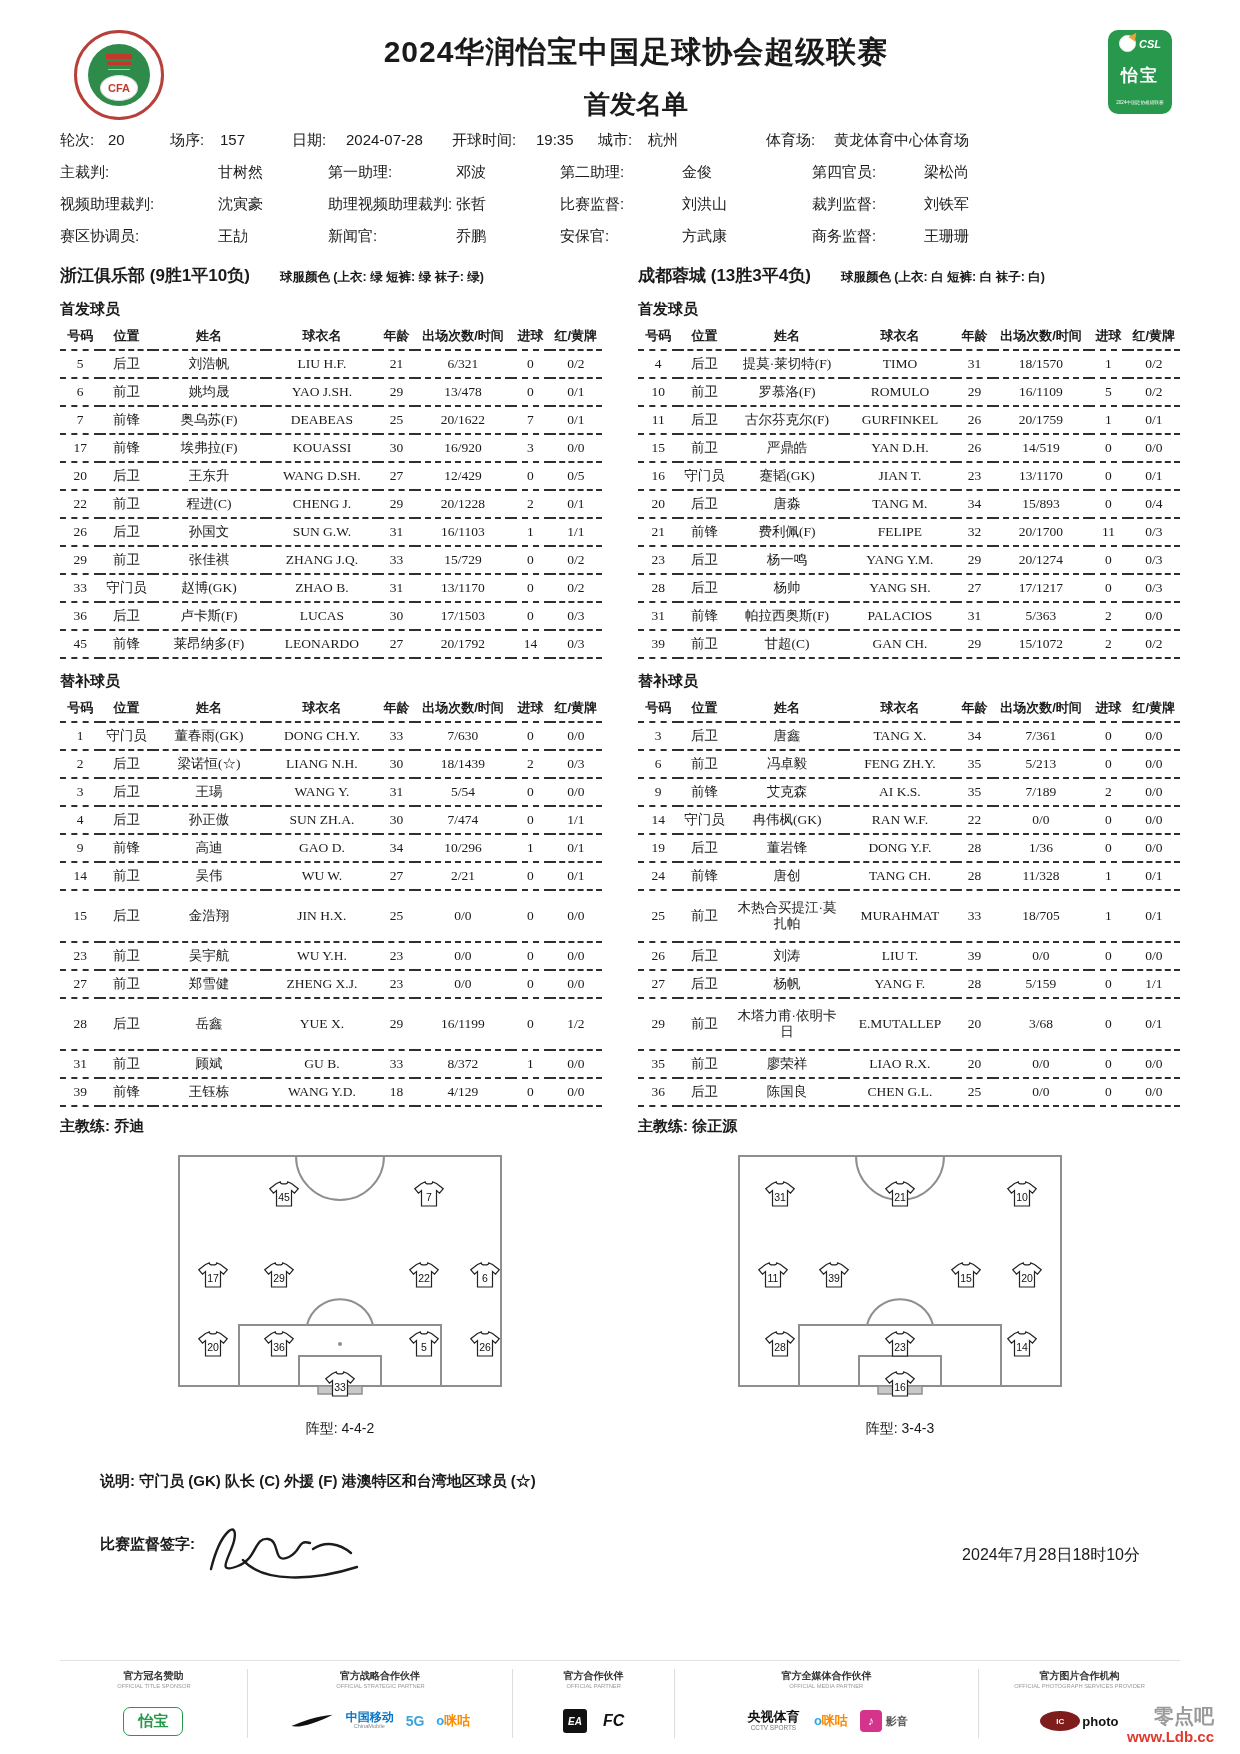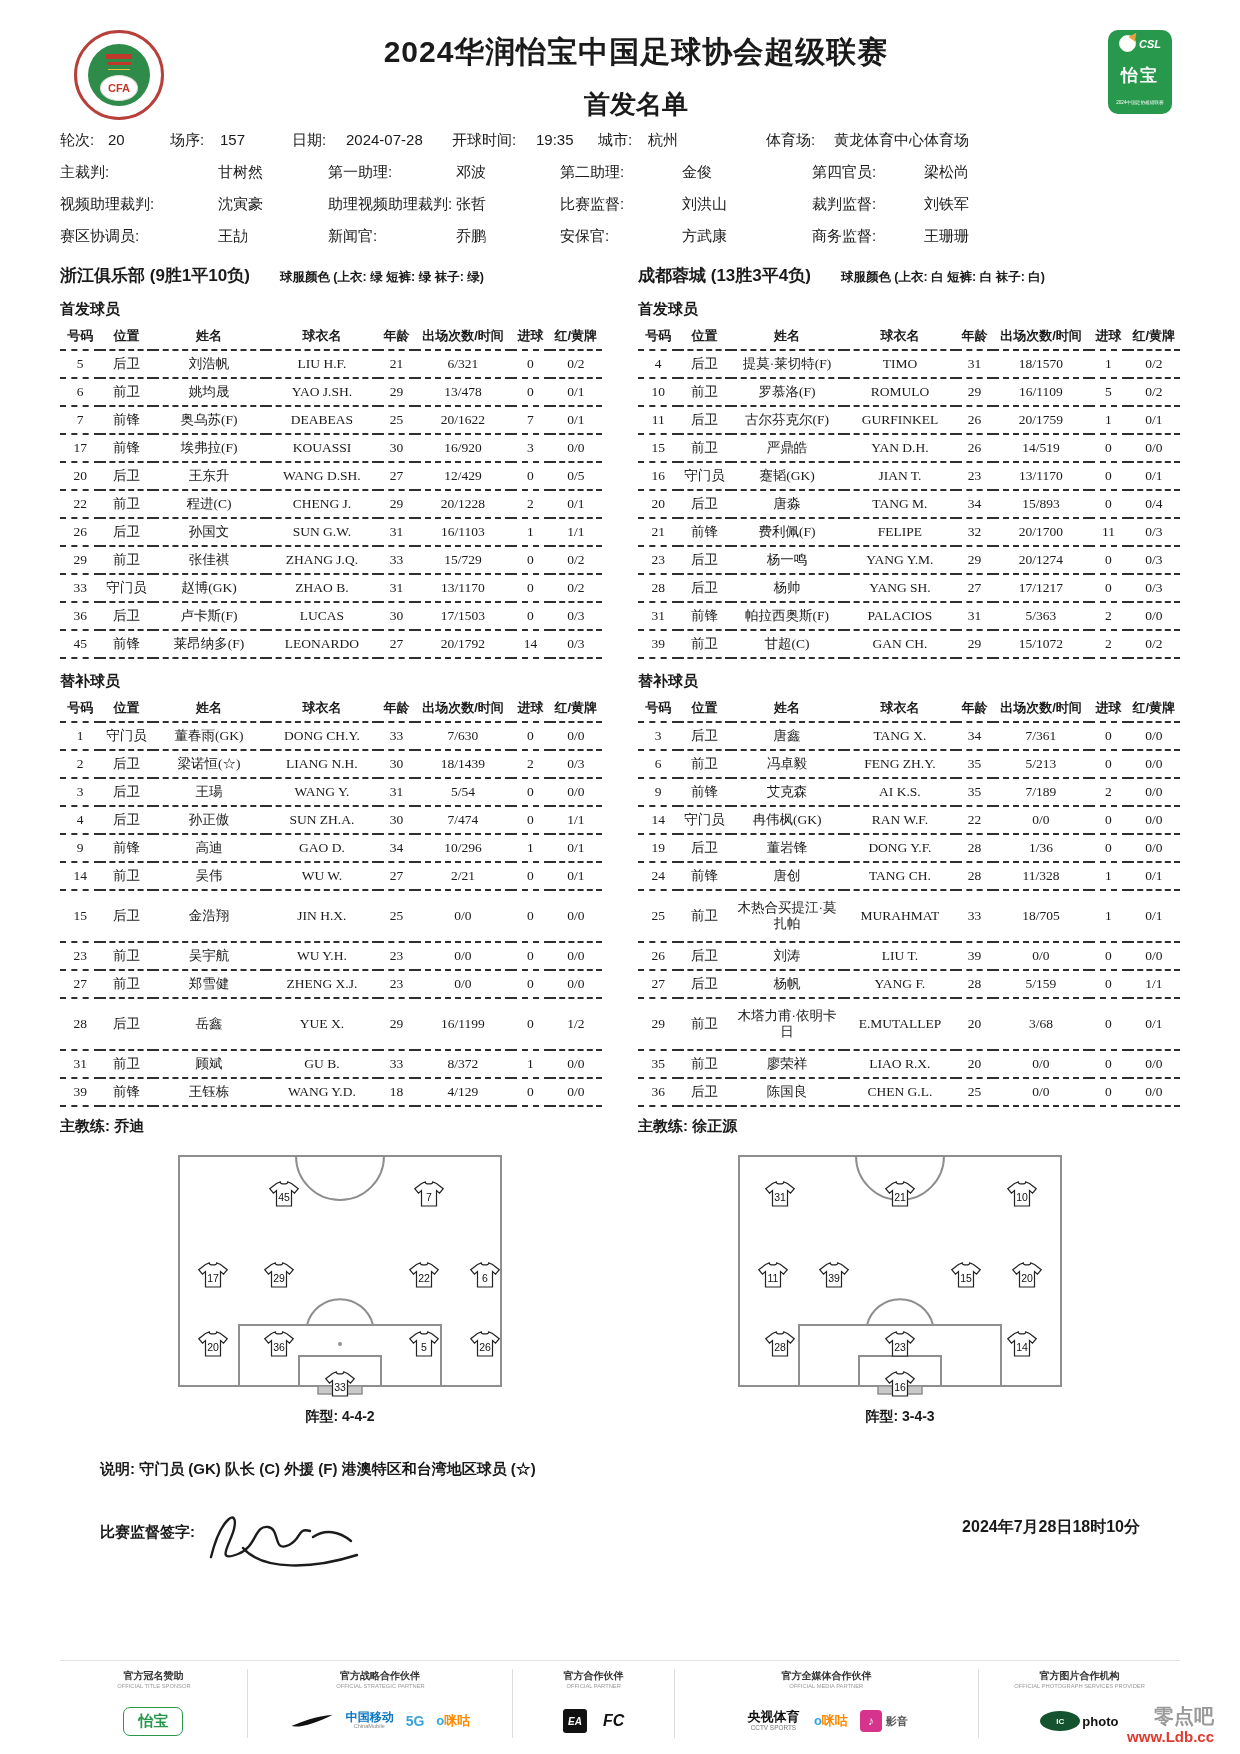--- a/index.html
+++ b/index.html
@@ -59,27 +59,27 @@
   .ltable col.c5{width:36px}.ltable col.c6{width:96px}.ltable col.c7{width:38px}.ltable col.c8{width:52px}
   table.subs tbody tr:nth-child(7) td,table.subs tbody tr:nth-child(10) td{height:46px;}
   .coach{font-size:15px;font-weight:bold;margin-top:10px;}
   
   .pitches{display:flex;margin-top:16px;}
   .pitch-col{flex:1;display:flex;flex-direction:column;align-items:center;}
   .pitch{position:relative;width:330px;height:246px;}
   .pitch svg.field{position:absolute;inset:0;}
   .overlay{position:absolute;inset:0;}
   .jersey{position:absolute;transform:translate(-50%,-50%);width:30px;height:26px;}
-  .fcap{font-size:14px;font-weight:bold;margin-top:10px;}
+  .fcap{font-size:14px;font-weight:normal;margin-top:22px;}
   
   .legend{font-size:15px;font-weight:bold;margin:34px 0 0 40px;}
   .sig-row{display:flex;align-items:flex-start;margin:26px 40px 0 40px;height:78px;}
   .sig-label{font-size:15px;font-weight:bold;margin-top:18px;}
   .scribble{margin-left:6px;margin-top:-4px;}
-  .sig-date{margin-left:auto;font-size:16px;font-weight:bold;margin-top:12px;}
+  .sig-date{margin-left:auto;font-size:16px;font-weight:normal;margin-top:28px;}
   
   .sponsors{position:absolute;left:60px;right:60px;bottom:16px;border-top:1px solid #e2e2e2;
             display:flex;padding-top:8px;}
   .sp-group{padding:0 10px;display:flex;flex-direction:column;align-items:center;}
   .sp-group.divider{border-right:1px solid #ddd;}
   .sp-cn{font-size:10px;font-weight:bold;color:#333;white-space:nowrap;}
   .sp-en{font-size:8px;transform:scale(.72);transform-origin:center top;color:#9a9a9a;white-space:nowrap;}
   .sp-logos{display:flex;align-items:center;gap:12px;margin-top:12px;min-height:34px;}
   .lg-yibao{border:1.5px solid #27984c;color:#27984c;font-weight:bold;font-size:15px;
             padding:4px 14px;border-radius:7px;white-space:nowrap;}
@@ -95,21 +95,21 @@
   .lg-chev-txt b{font-size:9.5px;color:#222;white-space:nowrap;}
   .lg-chev-txt i{font-style:normal;font-size:8.5px;color:#222;white-space:nowrap;}
   .lg-greensq{background:#1f7a3a;color:#fff;font-weight:bold;font-size:10px;width:24px;height:24px;
               border-radius:4px;display:inline-flex;align-items:center;justify-content:center;}
   .lg-cctv b{font-size:13px;color:#111;white-space:nowrap;}
   .lg-cctv i{font-style:normal;font-size:8px;transform:scale(.8);color:#777;white-space:nowrap;}
   .lg-pinksq{background:#d6348c;color:#fff;font-size:12px;width:22px;height:22px;border-radius:4px;
              display:inline-flex;align-items:center;justify-content:center;}
   .lg-pinktxt{font-size:11px;font-weight:bold;color:#555;margin-left:4px;white-space:nowrap;}
   .lg-ic{display:inline-flex;align-items:center;}
-  .lg-ic .icdot{background:#14532d;color:#fff;border-radius:50%;width:40px;height:20px;font-size:8px;
+  .lg-ic .icdot{background:#7f1d1d;color:#fff;border-radius:50%;width:40px;height:20px;font-size:8px;
                 display:inline-flex;align-items:center;justify-content:center;font-weight:bold;}
   .lg-ic .ictxt{font-weight:bold;font-size:13px;color:#111;margin-left:2px;}
   .watermark{position:absolute;right:26px;bottom:8px;text-align:right;line-height:1.2;}
   .wm-gray{color:#9a9a9a;font-size:20px;font-weight:bold;font-family:"Liberation Serif",serif;}
   .wm-red{color:#e03a2f;font-size:15px;font-weight:bold;}
 </style>
 </head>
 <body>
 
 <div class="page">

